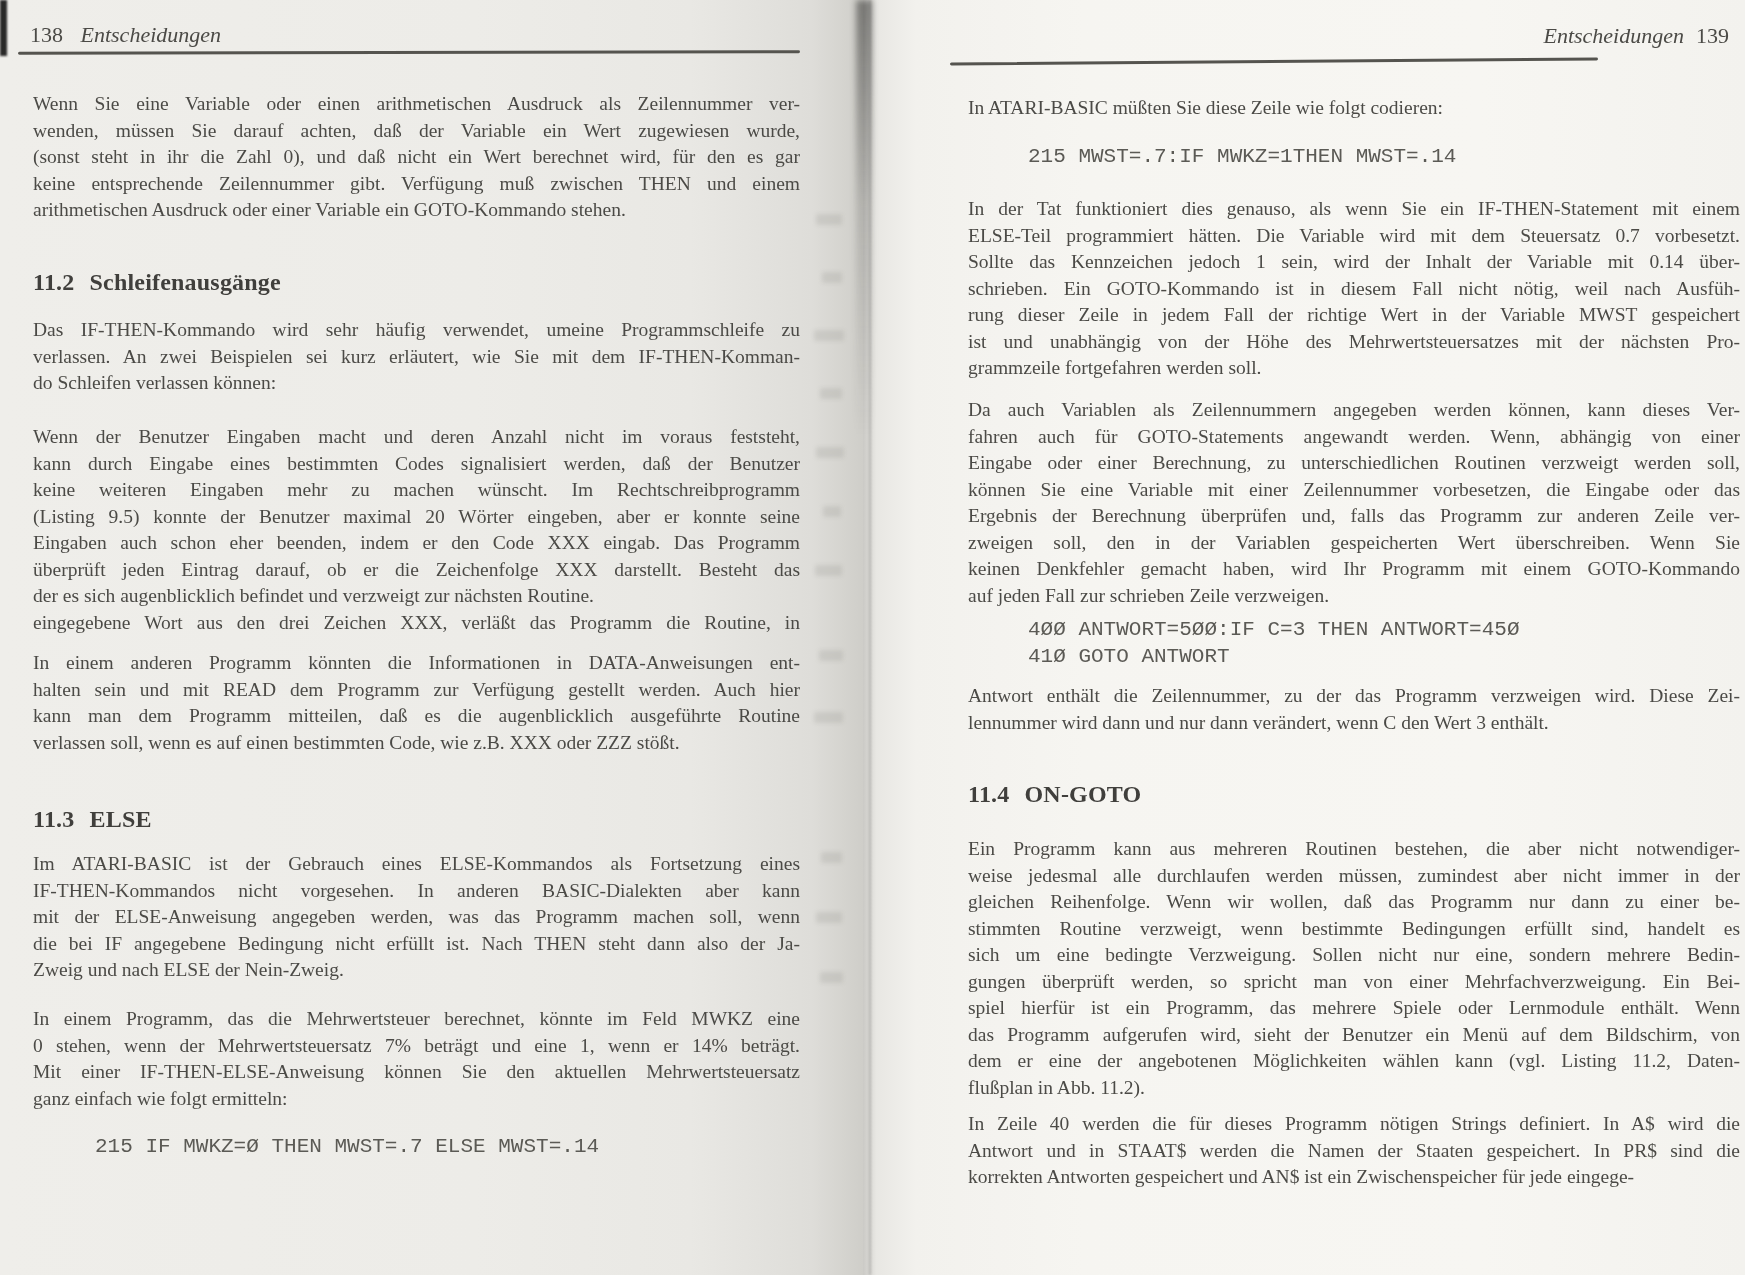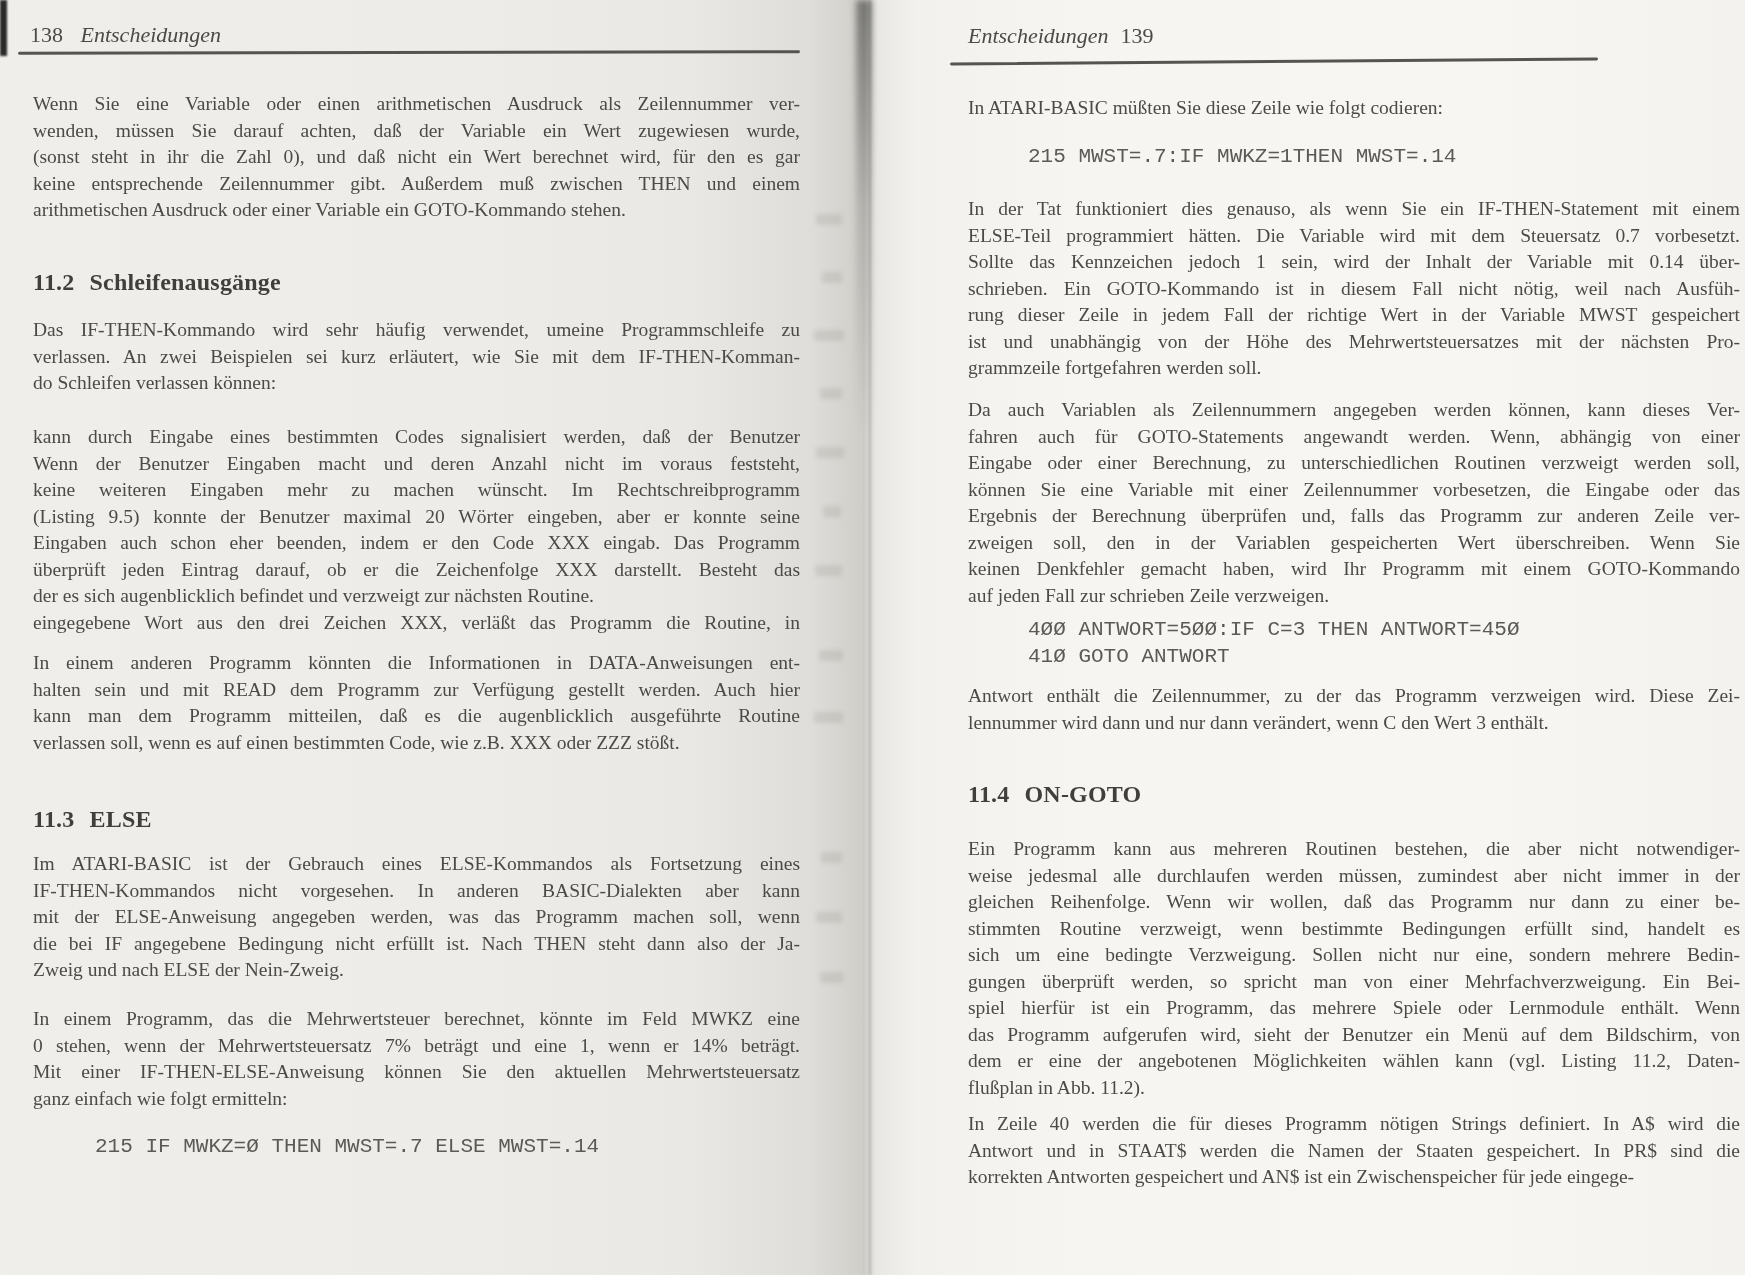--- a/index.html
+++ b/index.html
@@ -23,21 +23,21 @@
   .spine-shadow { position:absolute; left:856px; top:0; width:16px; height:460px;
     background:linear-gradient(to bottom, rgba(35,35,33,0.50), rgba(35,35,33,0.16) 45%, rgba(35,35,33,0) 95%);
     filter:blur(3px); }
   .corner-mark { position:absolute; left:0; top:0; width:7px; height:56px;
     background:#2a2a28; filter:blur(1px); }
 
   .runhead { position:absolute; font-size:22px; color:var(--ink,#454442); white-space:nowrap; }
   .runhead .rh-title { font-style:italic; }
   .runhead-left { left:30px; top:22px; }
   .runhead-left .pg { margin-right:12px; }
-  .runhead-right { left:105px; top:23px; width:761px; }
+  .runhead-right { left:105px; top:23px; width:761px; text-align:right; }
   .runhead-right .pg { margin-left:12px; font-style:normal; }
 
   .rule { position:absolute; height:3px; background:var(--rule,#55544f); border-radius:2px; }
   .rule-left  { left:18px; top:51px; width:782px; transform:rotate(-0.12deg); }
   .rule-right { left:87px; top:59px; width:1648px; max-width:none; width:648px; } 
   .rule-right { left:87px; top:59px; width:648px; }
   .rule-right { left:87px; top:60px; width:648px; transform:rotate(-0.45deg); }
   .page-right .rule { width:648px; }
   .page-right .rule-right { width:648px; }
   .page-right .rule-right { left:87px; top:60px; width:648px; }
@@ -74,36 +74,36 @@
     <div class="runhead runhead-left">
       <span class="pg">138</span>
       <span class="rh-title">Entscheidungen</span>
     </div>
     <div class="rule rule-left"></div>
 
     <div class="para" style="top:91px">
         <div class="tline">Wenn Sie eine Variable oder einen arithmetischen Ausdruck als Zeilennummer ver-</div>
         <div class="tline">wenden, müssen Sie darauf achten, daß der Variable ein Wert zugewiesen wurde,</div>
         <div class="tline">(sonst steht in ihr die Zahl 0), und daß nicht ein Wert berechnet wird, für den es gar</div>
-        <div class="tline">keine entsprechende Zeilennummer gibt. Außerdem muß zwischen THEN und einem</div>
+        <div class="tline">keine entsprechende Zeilennummer gibt. Verfügung muß zwischen THEN und einem</div>
         <div class="tline tline-last">arithmetischen Ausdruck oder einer Variable ein GOTO-Kommando stehen.</div>
       </div>
 
     <div class="heading" style="top:268px">
       <span class="h-num">11.2</span><span>Schleifenausgänge</span>
     </div>
 
     <div class="para" style="top:317px">
         <div class="tline">Das IF-THEN-Kommando wird sehr häufig verwendet, umeine Programmschleife zu</div>
         <div class="tline">verlassen. An zwei Beispielen sei kurz erläutert, wie Sie mit dem IF-THEN-Komman-</div>
         <div class="tline tline-last">do Schleifen verlassen können:</div>
       </div>
     <div class="para" style="top:424px">
+        <div class="tline">Wenn der Benutzer Eingaben macht und deren Anzahl nicht im voraus feststeht,</div>
         <div class="tline">kann durch Eingabe eines bestimmten Codes signalisiert werden, daß der Benutzer</div>
-        <div class="tline">Wenn der Benutzer Eingaben macht und deren Anzahl nicht im voraus feststeht,</div>
         <div class="tline">keine weiteren Eingaben mehr zu machen wünscht. Im Rechtschreibprogramm</div>
         <div class="tline">(Listing 9.5) konnte der Benutzer maximal 20 Wörter eingeben, aber er konnte seine</div>
         <div class="tline">Eingaben auch schon eher beenden, indem er den Code XXX eingab. Das Programm</div>
         <div class="tline">überprüft jeden Eintrag darauf, ob er die Zeichenfolge XXX darstellt. Besteht das</div>
         <div class="tline tline-last">der es sich augenblicklich befindet und verzweigt zur nächsten Routine.</div>
         <div class="tline">eingegebene Wort aus den drei Zeichen XXX, verläßt das Programm die Routine, in</div>
       </div>
     <div class="para" style="top:650px">
         <div class="tline">In einem anderen Programm könnten die Informationen in DATA-Anweisungen ent-</div>
         <div class="tline">halten sein und mit READ dem Programm zur Verfügung gestellt werden. Auch hier</div>

